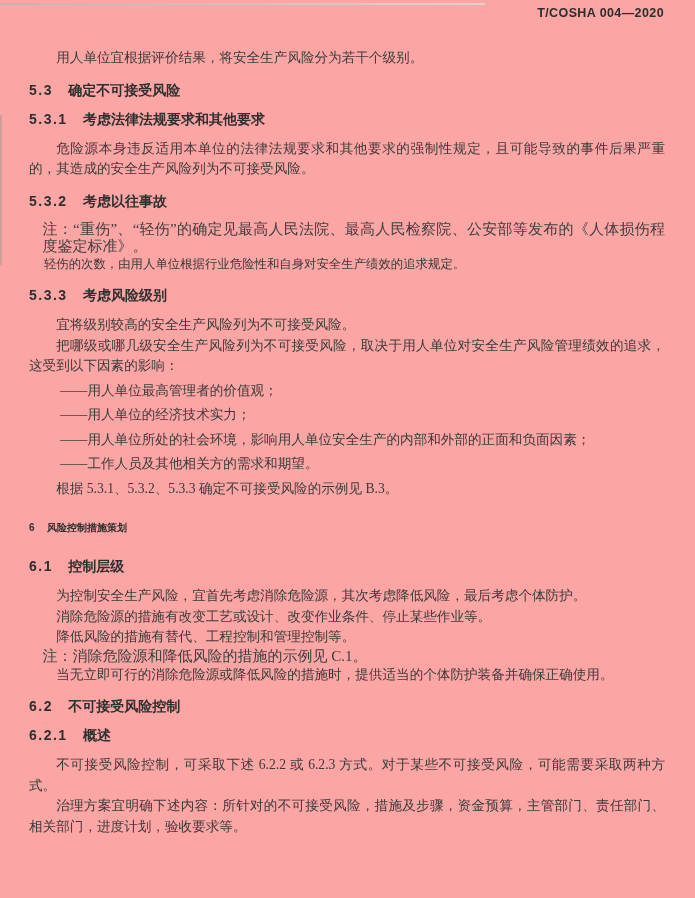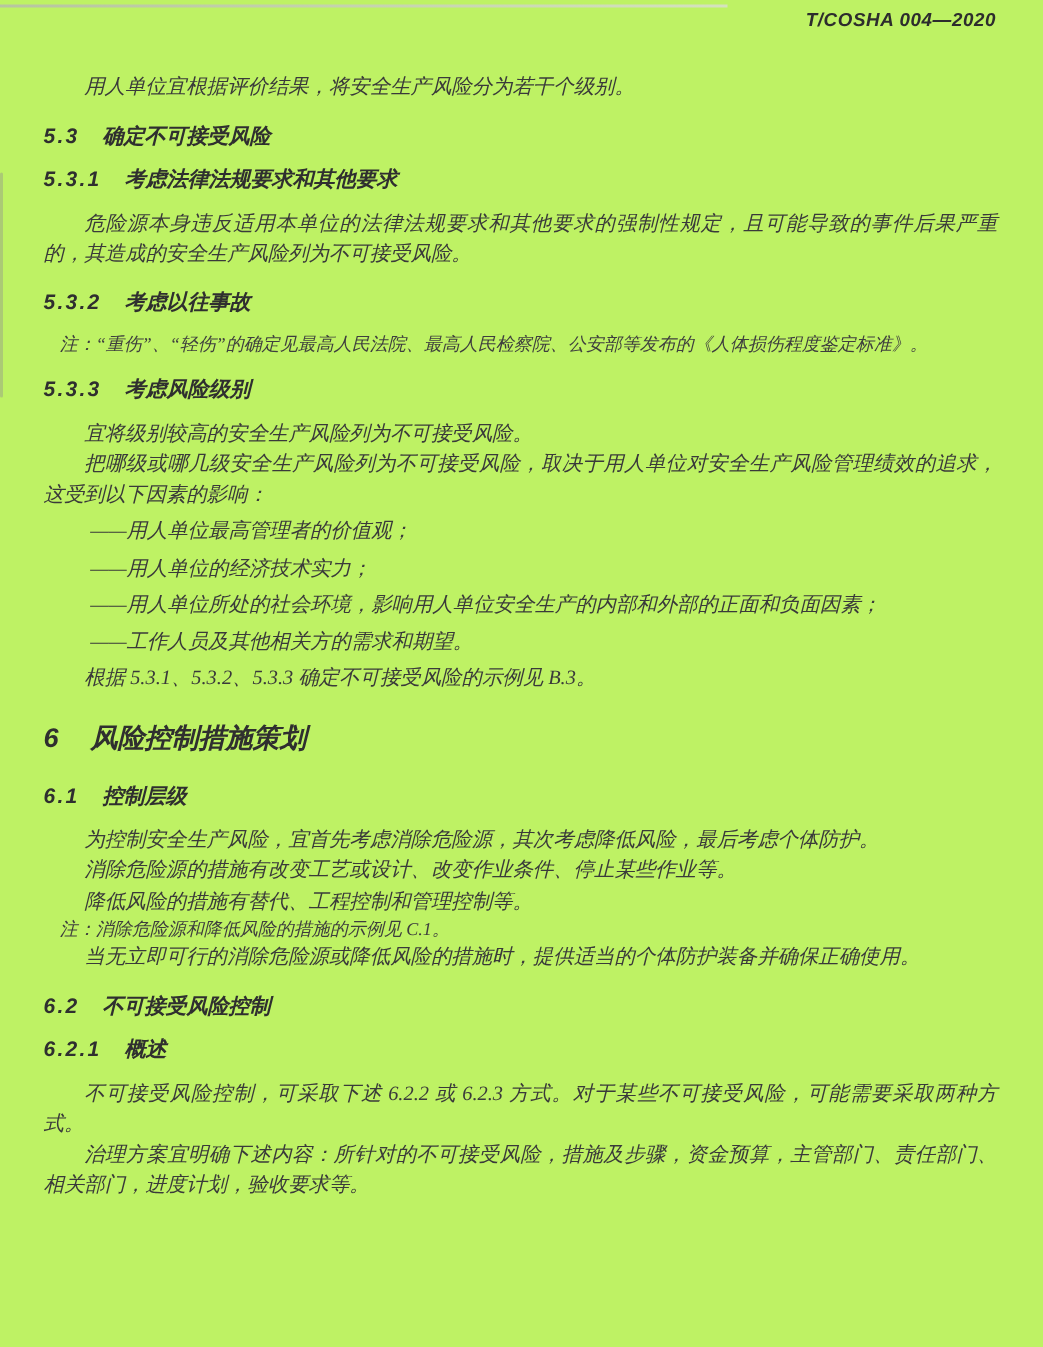--- a/index.html
+++ b/index.html
@@ -4,24 +4,23 @@
 <style>
   html, body {
     margin: 0;
     padding: 0;
     background: #ffffff;
   }
   .page {
     position: relative;
     width: 695px;
     height: 898px;
-    background: #bef264;
+    background: #fca5a5;
     overflow: hidden;
     color: #3a3a3a;
-    font-style: italic;
   }
   
   .scan-line-top {
     position: absolute;
     top: 3px;
     left: 0;
     width: 485px;
     height: 2px;
     background: linear-gradient(to right, #b5b5b5, #dcdcdc);
     opacity: 0.75;
@@ -61,41 +60,41 @@
     text-indent: 2em;
   }
   .list-item {
     margin: 4px;
     text-indent: 2em;
   }
   .h-chapter {
     margin: 21px 0 22px 0;
     font-family: "Liberation Sans", "DejaVu Sans", sans-serif;
     font-weight: 700;
-    font-size: 18px;
+    font-size: 10px;
     line-height: 16px;
     color: #2f2f2f;
     text-align: left;
   }
   .h-sub {
     margin: 13px 0 12px 0;
     font-family: "Liberation Sans", "DejaVu Sans", sans-serif;
     font-weight: 700;
     font-size: 14px;
     line-height: 16px;
     color: #2f2f2f;
     text-align: left;
   }
   .h-num {
     margin-right: 1.1em;
     letter-spacing: 1.5px;
   }
   .note {
     margin: 0 0 0 0.9em;
-    font-size: 12px;
+    font-size: 15px;
     line-height: 17px;
     text-indent: 0;
     color: #3e3e3e;
   }
   .note-cont {
     margin: 0 0 0 1.2em;
     font-size: 12.4px;
     line-height: 19.5px;
     text-indent: 0;
     color: #3a3a3a;
@@ -120,20 +119,21 @@
 
     <h3 class="h-sub">
       <span class="h-num">5.3.1</span><span>考虑法律法规要求和其他要求</span>
     </h3>
     <p class="para">危险源本身违反适用本单位的法律法规要求和其他要求的强制性规定，且可能导致的事件后果严重的，其造成的安全生产风险列为不可接受风险。</p>
 
     <h3 class="h-sub">
       <span class="h-num">5.3.2</span><span>考虑以往事故</span>
     </h3>
     <p class="note">注：“重伤”、“轻伤”的确定见最高人民法院、最高人民检察院、公安部等发布的《人体损伤程度鉴定标准》。</p>
+    <p class="note-cont">轻伤的次数，由用人单位根据行业危险性和自身对安全生产绩效的追求规定。</p>
 
     <h3 class="h-sub">
       <span class="h-num">5.3.3</span><span>考虑风险级别</span>
     </h3>
     <p class="para">宜将级别较高的安全生产风险列为不可接受风险。</p>
     <p class="para">把哪级或哪几级安全生产风险列为不可接受风险，取决于用人单位对安全生产风险管理绩效的追求，这受到以下因素的影响：</p>
     <p class="list-item">——用人单位最高管理者的价值观；</p>
     <p class="list-item">——用人单位的经济技术实力；</p>
     <p class="list-item">——用人单位所处的社会环境，影响用人单位安全生产的内部和外部的正面和负面因素；</p>
     <p class="list-item">——工作人员及其他相关方的需求和期望。</p>

